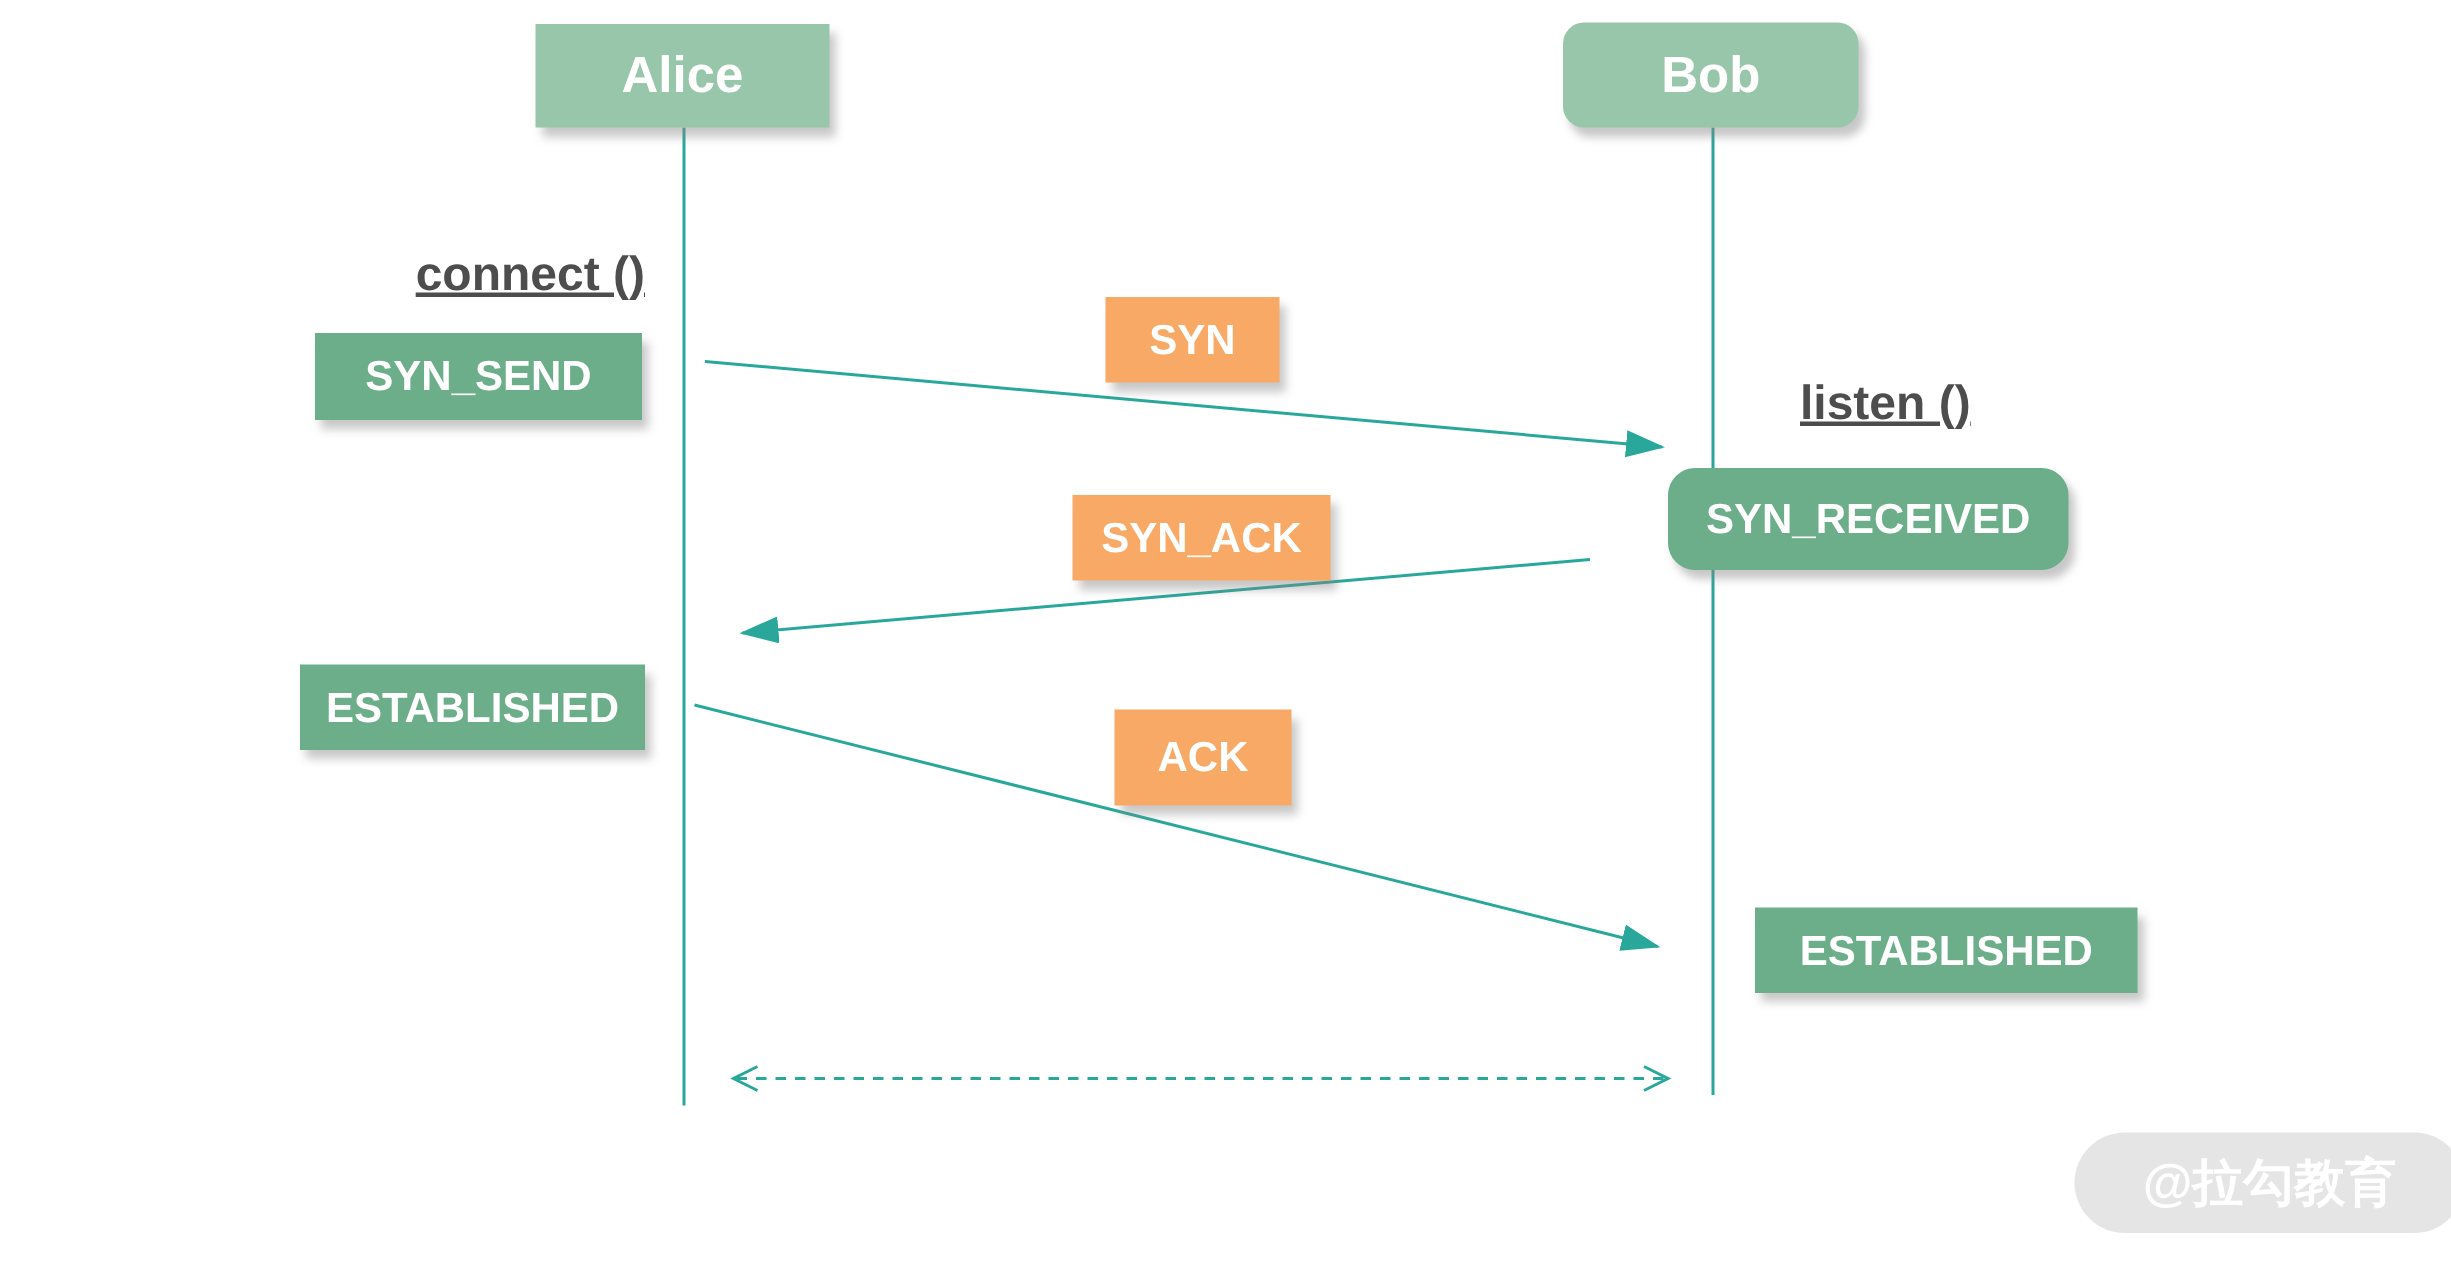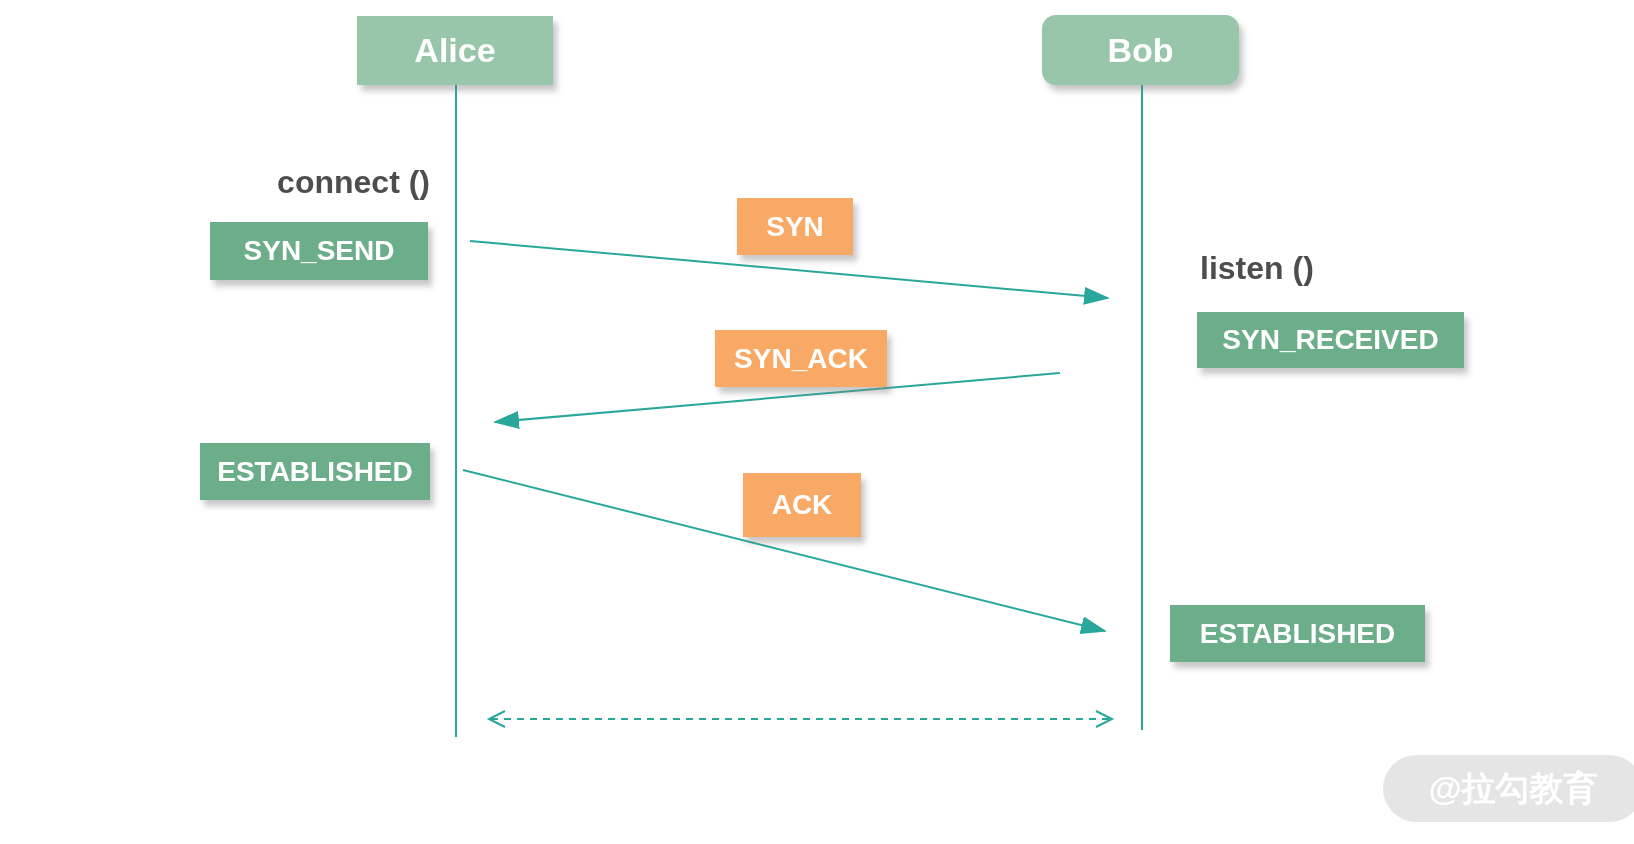--- a/index.html
+++ b/index.html
@@ -24,20 +24,21 @@
   }
   .actor-box   { background: #98c6aa; font-size: 34px; }
   .state-box   { background: #6cad8a; font-size: 28px; }
   .message-box { background: #f8a966; font-size: 28px; }
   .call-text {
     position: absolute;
     color: #4d4d4d;
     font-size: 32px;
     font-weight: bold;
     white-space: nowrap;
+    text-decoration: underline;
   }
   .exchange-text {
     position: absolute;
     color: #595959;
     font-size: 36px;
     font-weight: bold;
     white-space: nowrap;
   }
   .watermark {
     position: absolute;
@@ -83,21 +84,21 @@
   <div class="box actor-box" style="left:1042px; top:15px; width:197px; height:70px;border-radius:14px;">
     <span>Bob</span>
   </div>
 
   <div class="call-text" style="left:240px; top:164px; width:190px; text-align:right;">connect ()</div>
   <div class="call-text" style="left:1200px; top:250px;">listen ()</div>
 
   <div class="box state-box" style="left:210px; top:222px; width:218px; height:58px;">
     <span>SYN_SEND</span>
   </div>
-  <div class="box state-box" style="left:1197px; top:312px; width:267px; height:56px;">
+  <div class="box state-box" style="left:1112px; top:312px; width:267px; height:68px;border-radius:18px;">
     <span>SYN_RECEIVED</span>
   </div>
   <div class="box state-box" style="left:200px; top:443px; width:230px; height:57px;">
     <span>ESTABLISHED</span>
   </div>
   <div class="box state-box" style="left:1170px; top:605px; width:255px; height:57px;">
     <span>ESTABLISHED</span>
   </div>
 
   <div class="box message-box" style="left:715px; top:330px; width:172px; height:57px;">

